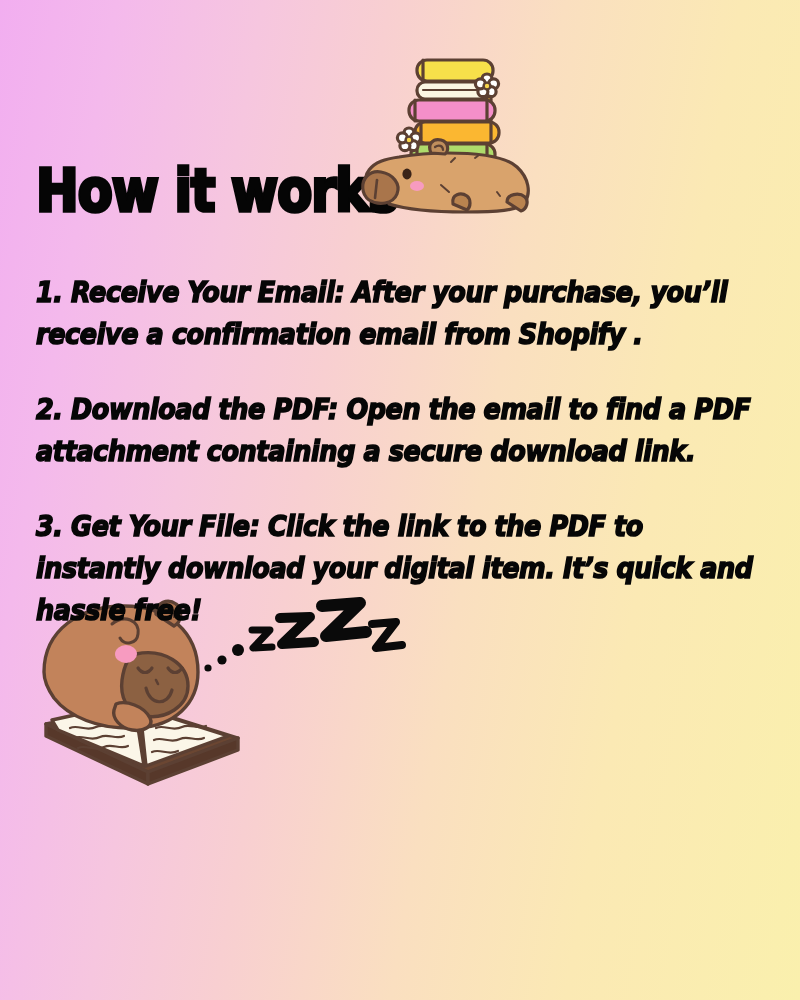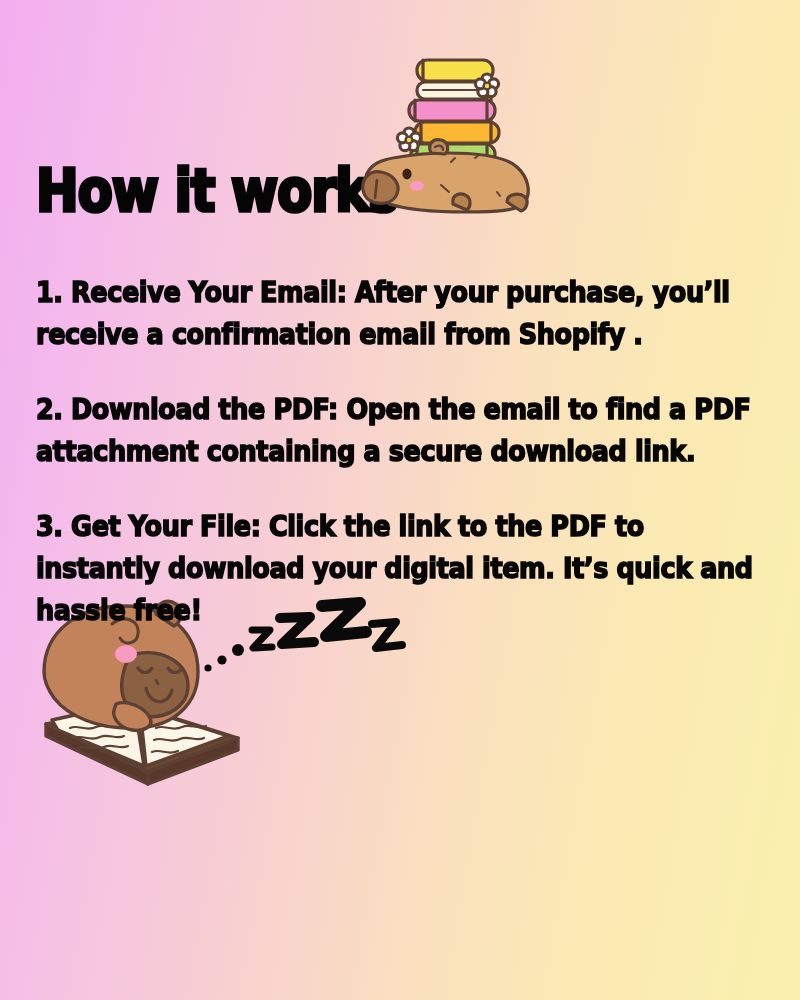--- a/index.html
+++ b/index.html
@@ -31,21 +31,21 @@
     color:#050505;
     -webkit-text-stroke:3.2px #050505;
     paint-order:stroke fill;
     white-space:nowrap;
     transform:scaleX(1.02) scaleY(1.16);
     transform-origin:left top;
   }
 
   
   .steps{
-    position:absolute;left:36px;top:272px;width:730px;
+    position:absolute;left:36px;top:272px;width:730px;font-style:italic;
   }
   .step{
     font-family:"DejaVu Sans",sans-serif;
     font-weight:900;
     font-size:25.5px;
     line-height:39px;
     color:#060606;
     -webkit-text-stroke:1.5px #060606;
     paint-order:stroke fill;
     letter-spacing:-0.4px;

